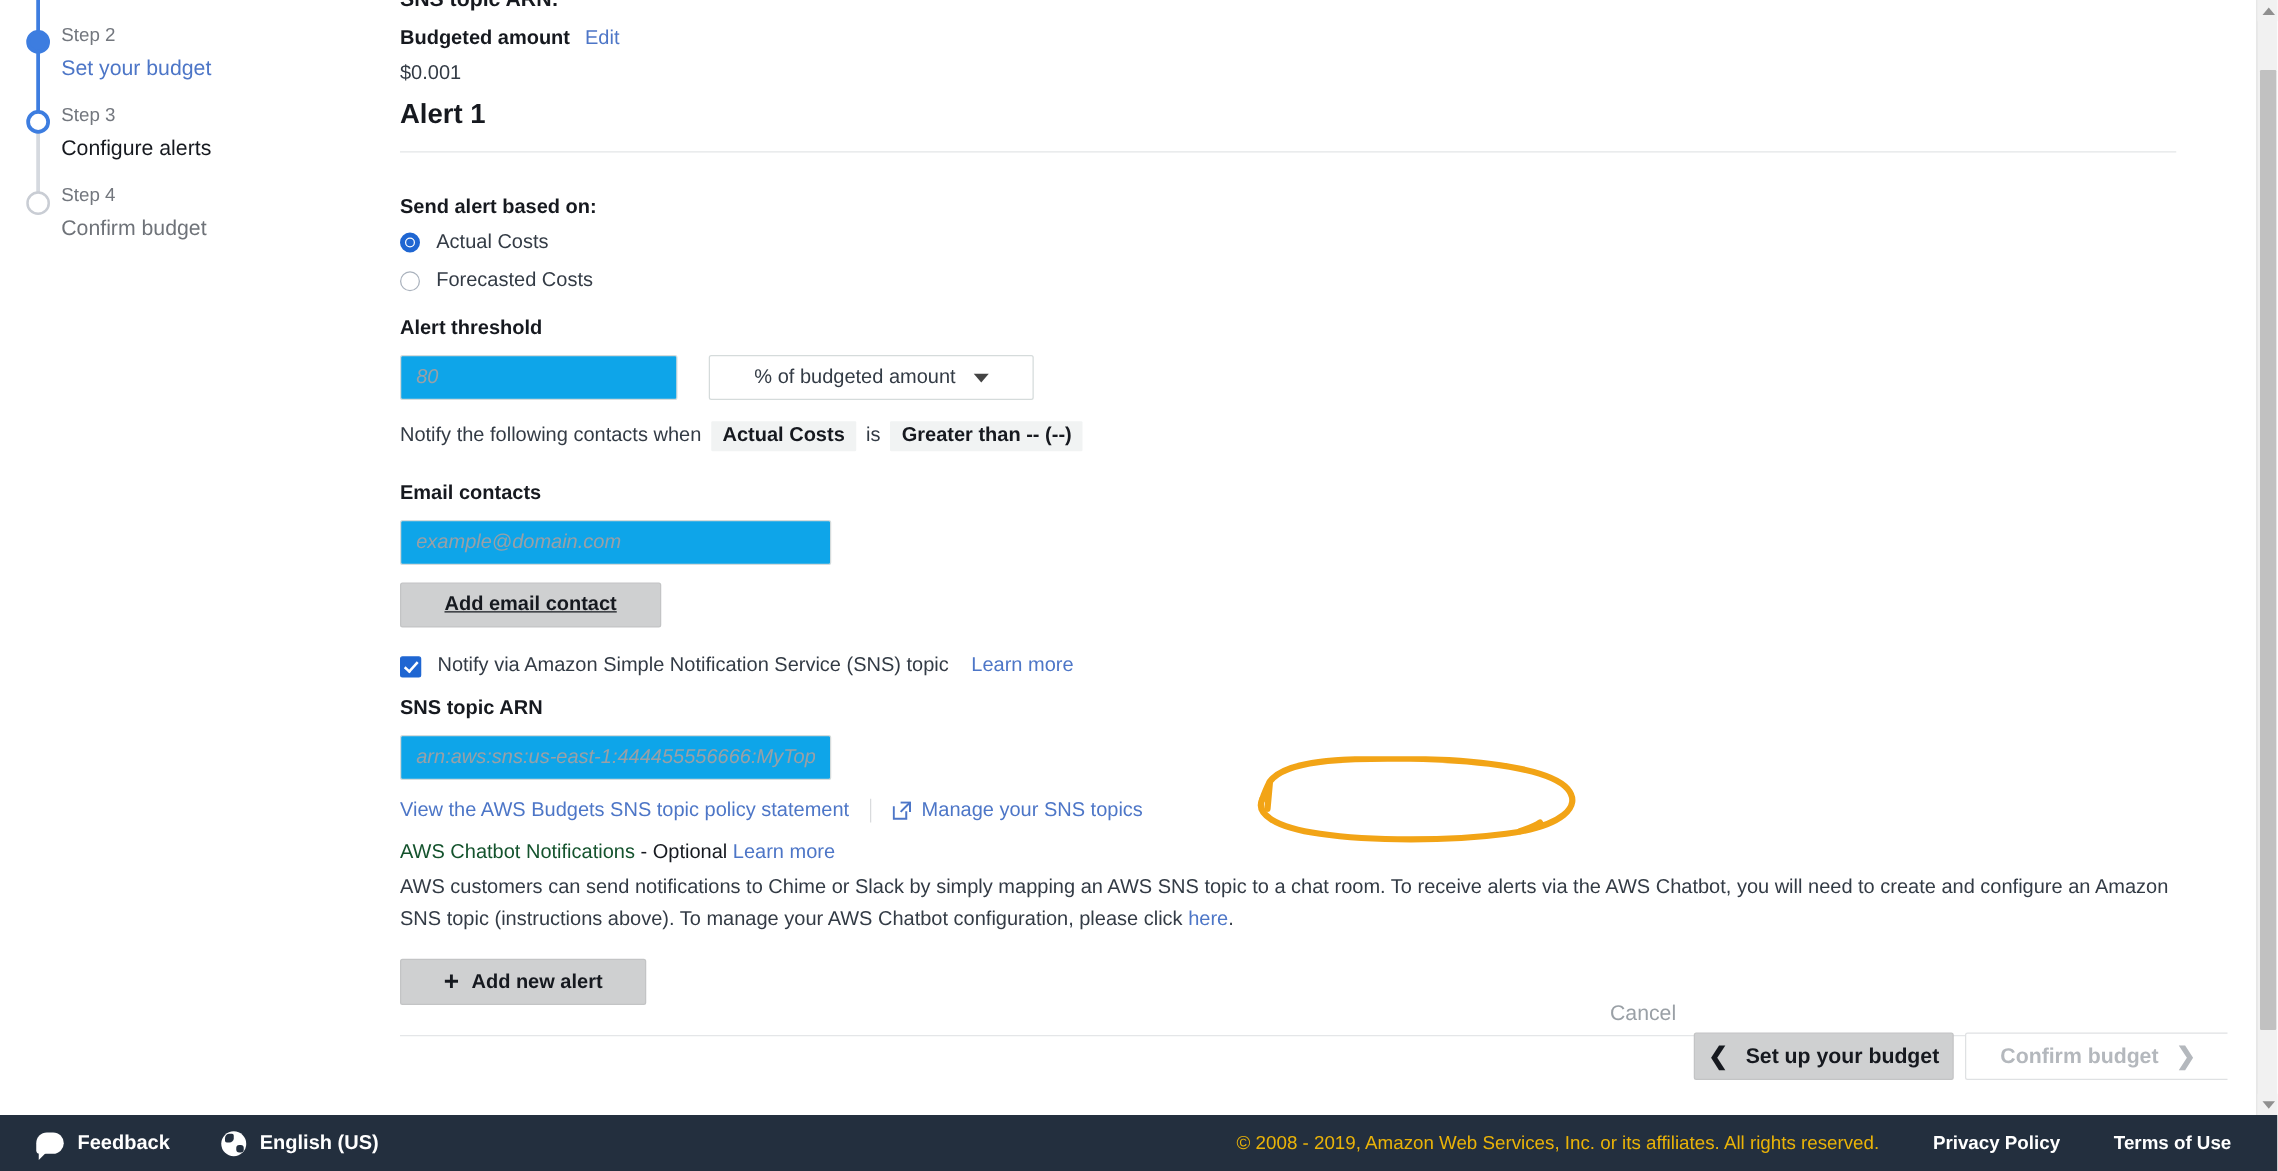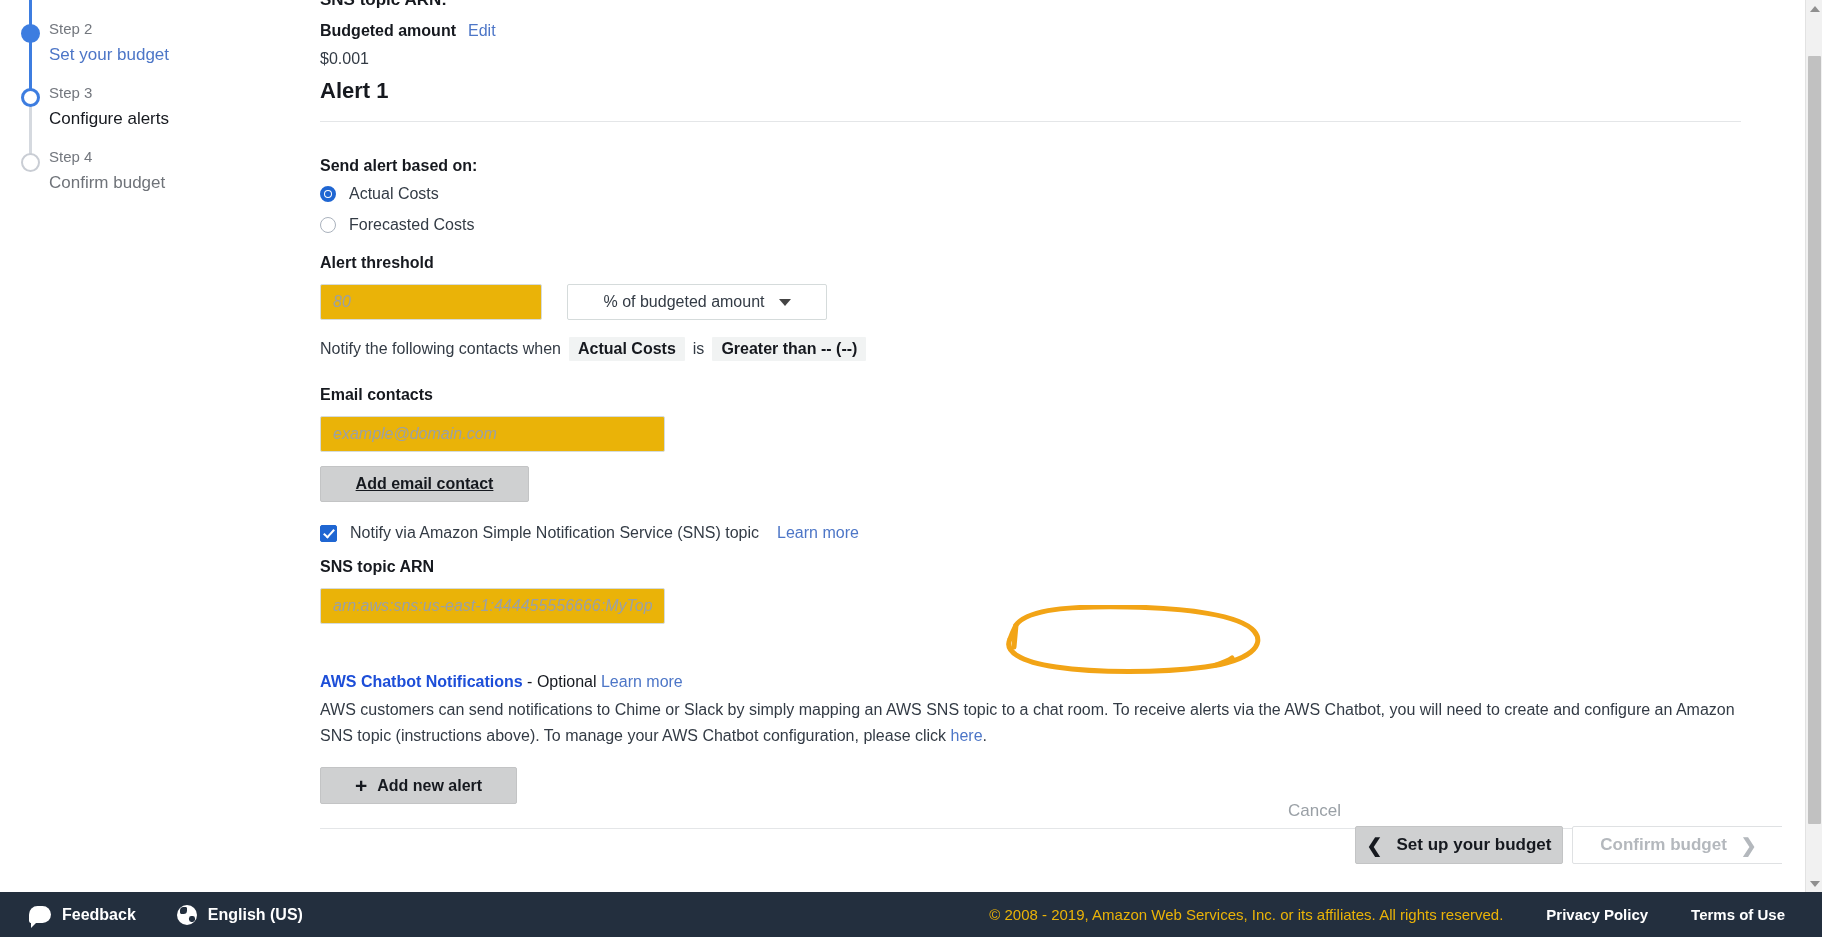--- a/index.html
+++ b/index.html
@@ -164,21 +164,21 @@
     left: 50%; top: 50%;
     width: 6px; height: 6px;
     margin: -3px 0 0 -3px;
     border-radius: 50%;
     background: #1f66d2;
   }
 
   .inp {
     position: absolute;
     border: 1px solid #d5dbdb;
-    background: #eab308;
+    background: #0ea5e9;
     border-radius: 2px;
     font-family: "Liberation Sans", sans-serif;
     font-size: 16px;
     color: #333b45;
     padding: 0 12px;
     outline: none;
   }
   .inp::placeholder {
     color: #9aa0a6;
     font-style: italic;
@@ -285,21 +285,21 @@
     margin-right: 8px;
     position: relative;
   }
 
   .chatbot-head {
     position: absolute;
     left: 48px;
     font-size: 16px;
     white-space: nowrap;
   }
-  .chatbot-head b { font-weight: bold; color: #1d4ed8; }
+  .chatbot-head b { font-weight: normal; color: #14532d; }
 
   .para {
     position: absolute;
     left: 48px;
     width: 1428px;
     font-size: 16px;
     line-height: 26px;
     color: #333b45;
   }
 
@@ -542,20 +542,32 @@
     <div class="check-row" style="top:524px;">
       <span class="cbx"></span>
       <span>Notify via Amazon Simple Notification Service (SNS) topic</span>
       <a class="a-link" style="margin-left:18px;">Learn more</a>
     </div>
 
     <div class="lbl" style="left:48px; top:558px;">SNS topic ARN</div>
 
     <input class="inp" style="left: 48px; top: 588px; width: 345px; height: 36px; font-style: italic;" placeholder="arn:aws:sns:us-east-1:444455556666:MyTopic">
 
+    <div class="link-row" style="top:639px;">
+      <a class="a-link">View the AWS Budgets SNS topic policy statement</a>
+      <span class="sep"></span>
+      <span class="ext-icon">
+        <svg width="15" height="15" viewBox="0 0 15 15">
+          <path d="M1 4 L1 14 L11 14 L11 8" fill="none" stroke="#4d76c7" stroke-width="1.6"></path>
+          <path d="M6.5 1 L14 1 L14 8.5" fill="none" stroke="#4d76c7" stroke-width="1.6"></path>
+          <path d="M14 1 L6.5 8.5" fill="none" stroke="#4d76c7" stroke-width="1.6"></path>
+        </svg>
+      </span>
+      <a class="a-link">Manage your SNS topics</a>
+    </div>
 
     <div class="chatbot-head" style="top:673px;">
       <b>AWS Chatbot Notifications</b>
       <span>- Optional</span>
       <a class="a-link">Learn more</a>
     </div>
 
     <div class="para" style="top:697px;">
       <span>AWS customers can send notifications to Chime or Slack by simply mapping an AWS SNS topic to a chat room. To receive alerts via the AWS Chatbot, you will need to create and configure an Amazon SNS topic (instructions above). To manage your AWS Chatbot configuration, please click </span><a class="a-link">here</a><span>.</span>
     </div>

